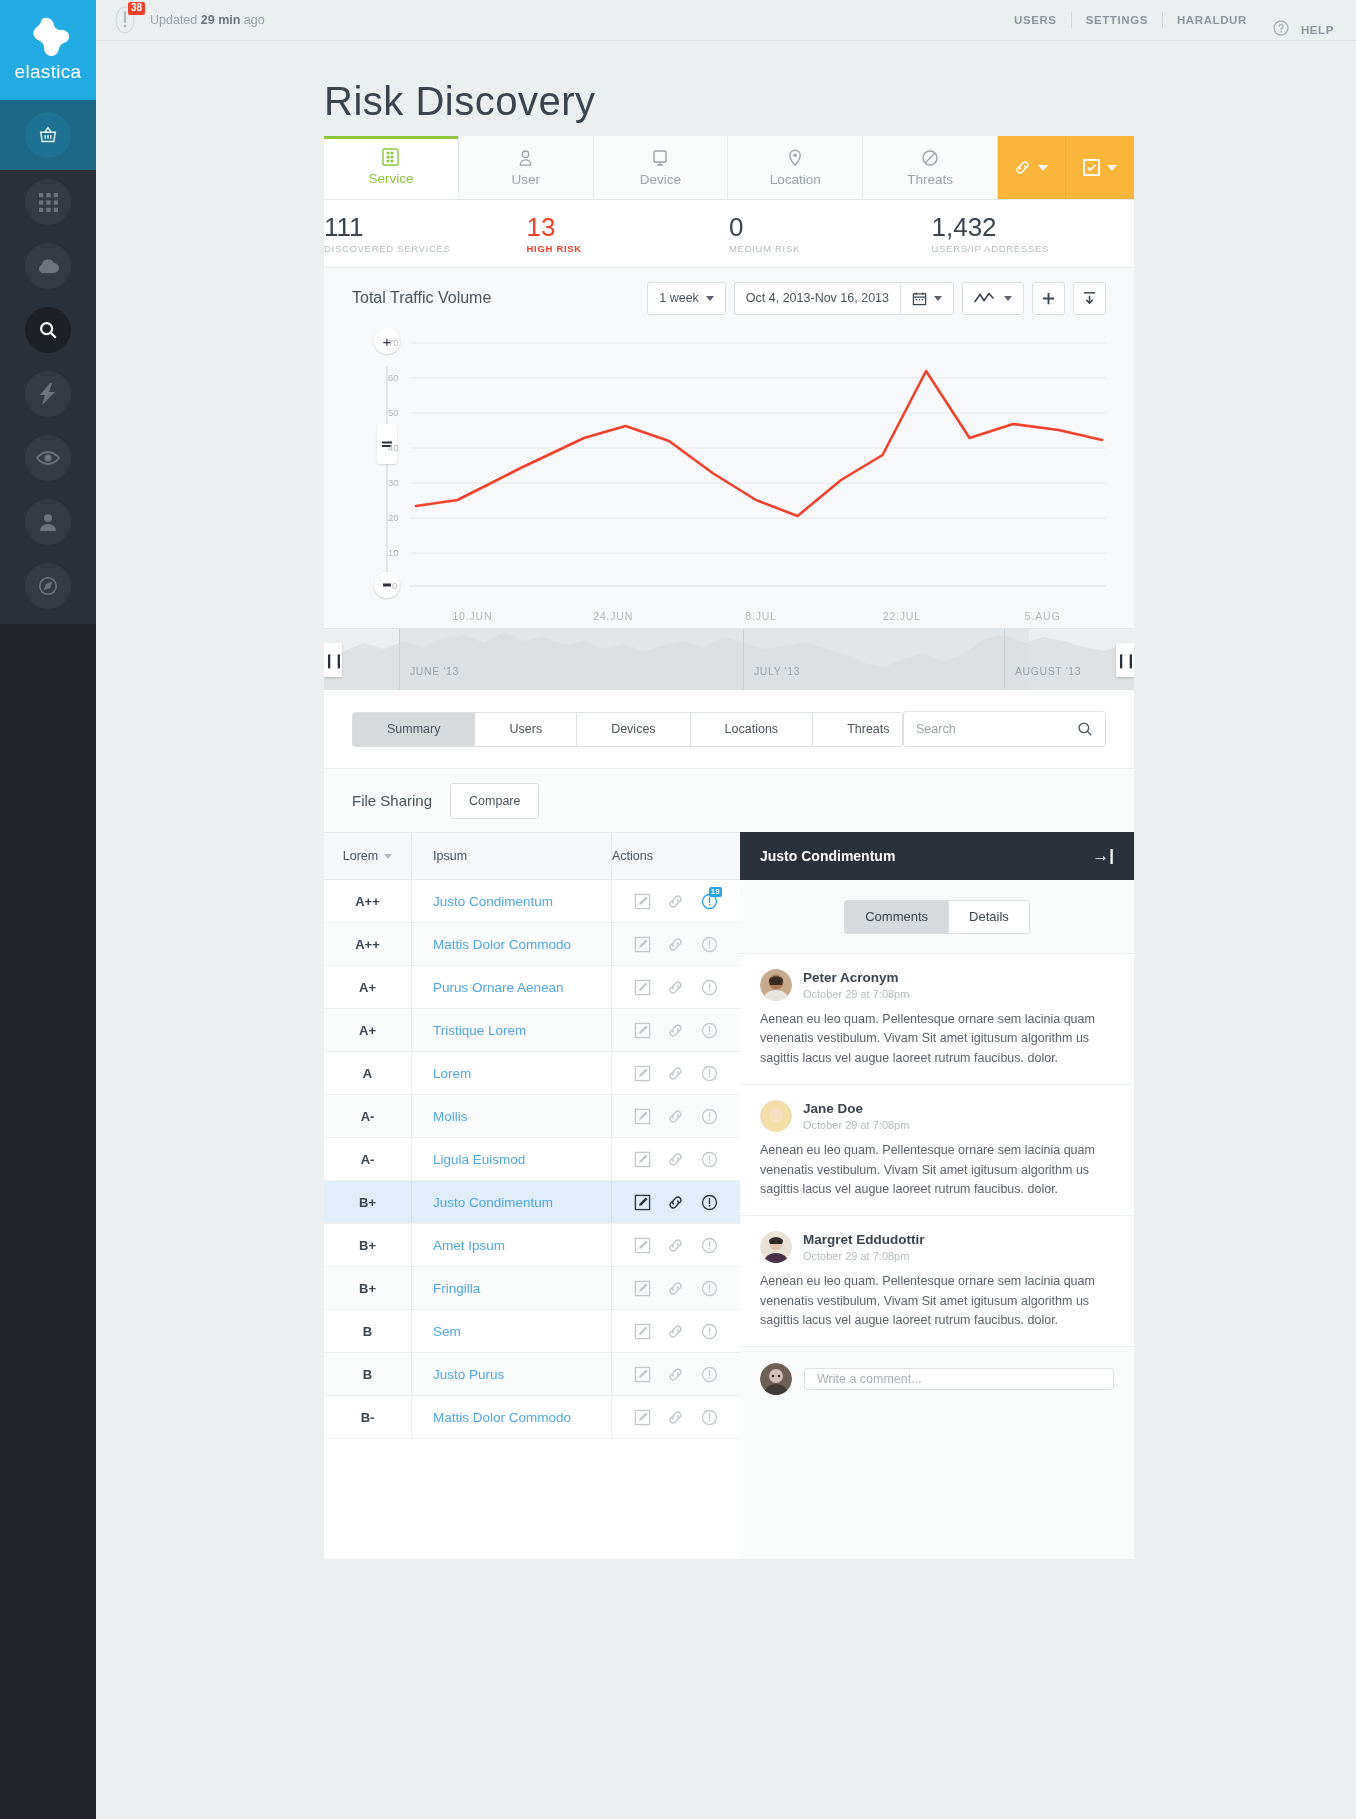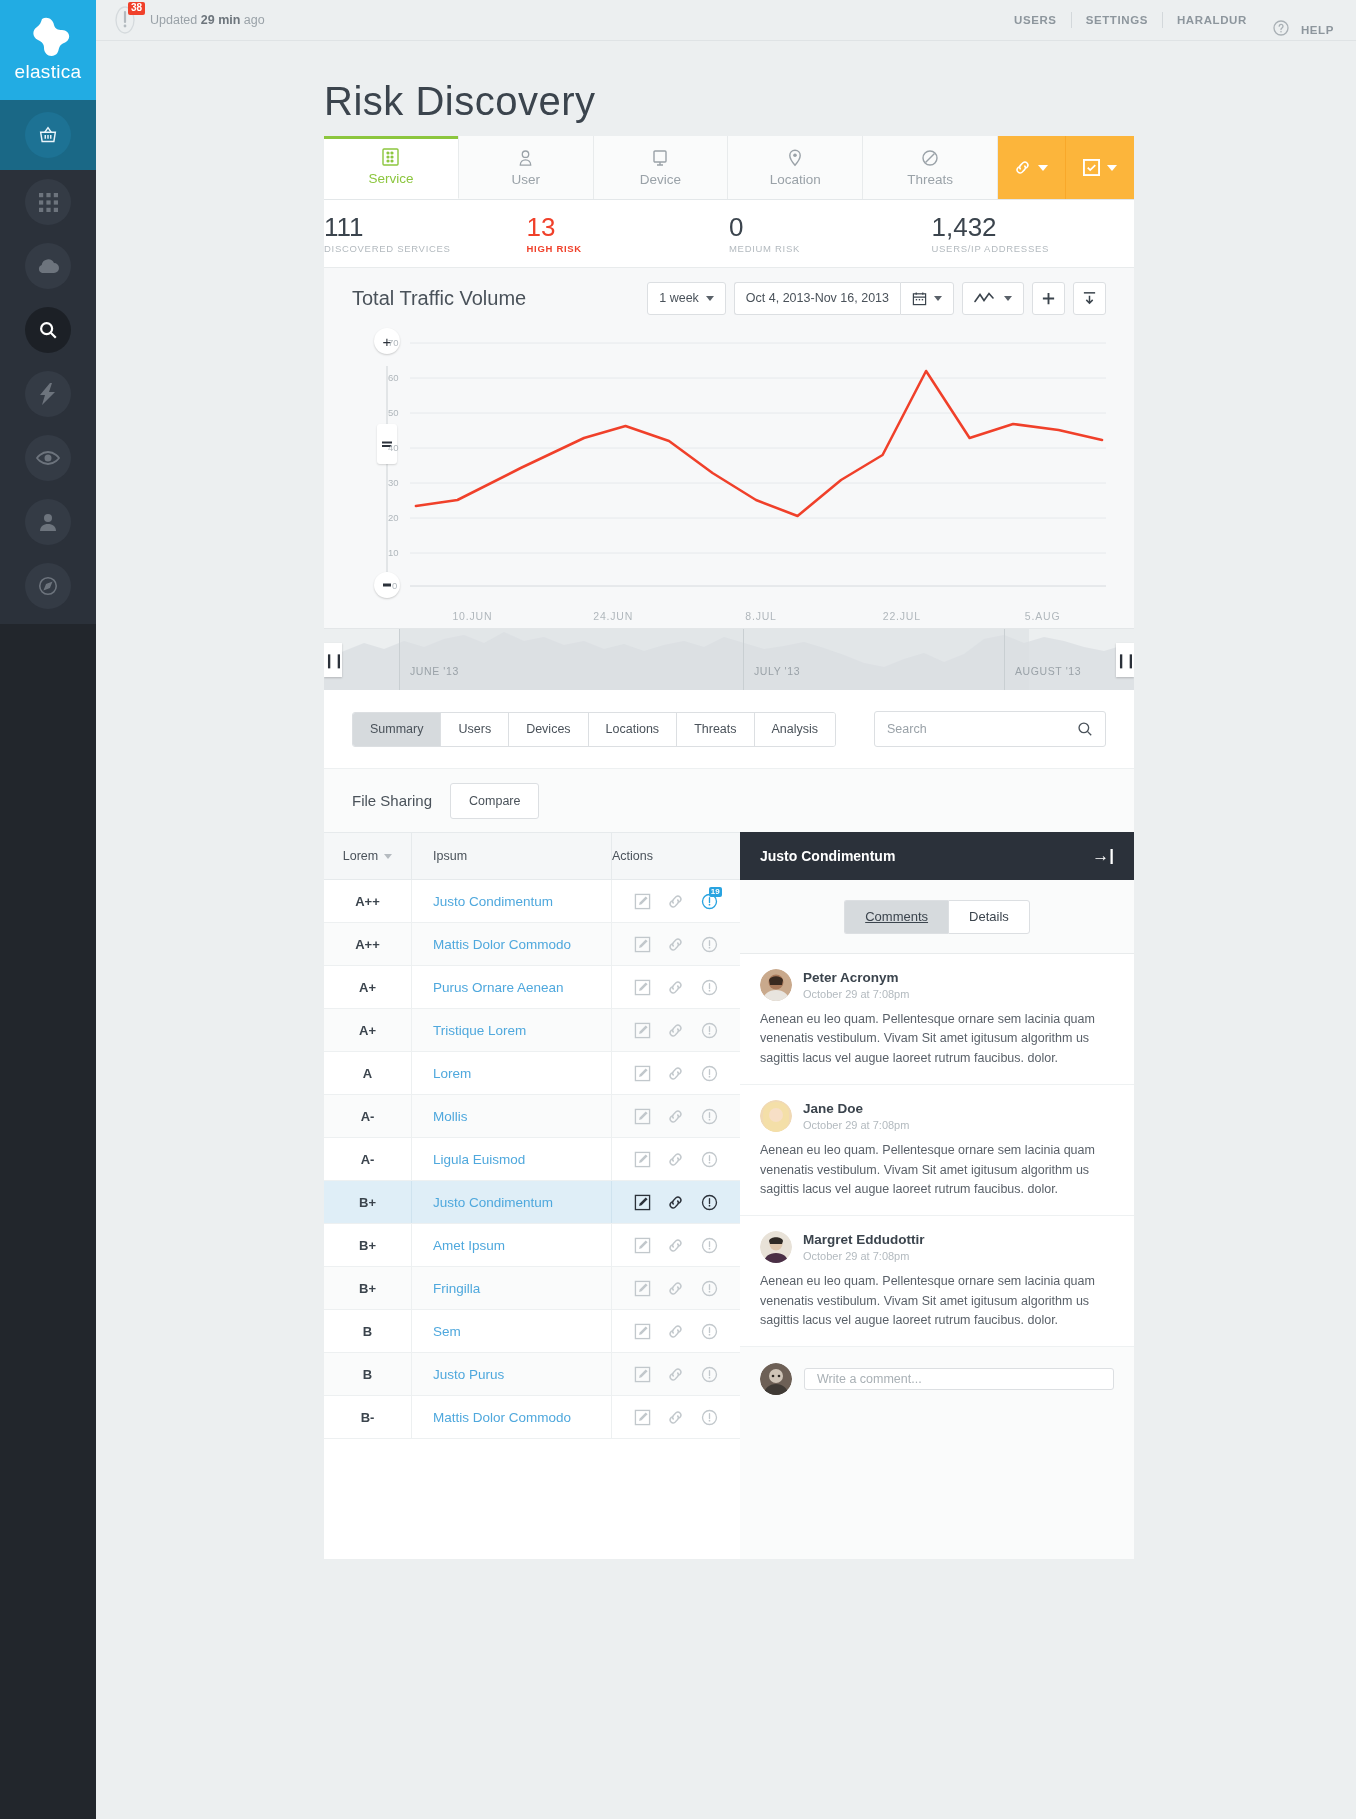--- a/index.html
+++ b/index.html
@@ -93,21 +93,21 @@
   .stats { display: flex; height: 68px; border-bottom: 1px solid #e8ebec; }
   .stat { flex: 1; display: flex; flex-direction: column; align-items: flex-start; justify-content: center; gap: 3px; }
   .stat .num { font-size: 26px; color: #3b444d; font-weight: 300; line-height: 1; }
   .stat .lbl { font-size: 9.5px; color: #b3babf; letter-spacing: .7px; }
   .stat.risk .num { color: #f0402a; }
   .stat.risk .lbl { color: #f0402a; font-weight: 700; }
 
   
   .chart-wrap { background: #f7f8f9; padding: 0; }
   .chart-head { display: flex; align-items: center; height: 60px; padding: 0 28px; }
-  .chart-title { font-size: 20px; color: #4a525a; }
+  .chart-title { font-size: 16px; color: #4a525a; }
   .ctrl-group { margin-left: auto; display: flex; align-items: center; gap: 8px; }
   .ctrl {
     height: 33px; background: #fff; border: 1px solid #dcdfe2; border-radius: 3px;
     display: flex; align-items: center; padding: 0 11px; gap: 7px;
     font-size: 12.5px; color: #4a525a; cursor: pointer;
   }
   .ctrl.joined { border-radius: 3px 0 0 3px; border-right: none; }
   .ctrl.joined2 { border-radius: 0 3px 3px 0; }
   .caret-d { width: 0; height: 0; border-left: 4px solid transparent; border-right: 4px solid transparent; border-top: 5px solid #5a6169; }
   .ctrl.sq { width: 33px; padding: 0; justify-content: center; }
@@ -140,21 +140,21 @@
     box-shadow: 0 1px 2px rgba(0,0,0,.2); display: flex; align-items: center; justify-content: center;
     color: #2b313a; font-size: 14px; cursor: ew-resize; letter-spacing: -2px;
   }
   .brush-month { position: absolute; top: 0; bottom: 0; border-left: 1px solid #c9cfd2; padding: 36px 0 0 10px;
     font-size: 10.5px; color: #9aa2a8; letter-spacing: .6px; }
 
   
   .subbar { height: 78px; display: flex; align-items: center; padding: 0 28px; background: #fff; }
   .segment { display: flex; border: 1px solid #dcdfe2; border-radius: 3px; overflow: hidden; }
   .seg {
-    padding: 0 17px; height: 33px; display: flex; align-items: center;
+    padding: 0 34px; height: 33px; display: flex; align-items: center;
     font-size: 12.5px; color: #4a525a; background: #fff;
     border-right: 1px solid #dcdfe2; cursor: pointer;
   }
   .seg:last-child { border-right: none; }
   .seg.active { background: #d6dadd; }
   .searchbox {
     margin-left: auto; width: 232px; height: 36px; border: 1px solid #dcdfe2; border-radius: 3px;
     display: flex; align-items: center; padding: 0 12px; background: #fff;
   }
   .searchbox input { border: none; outline: none; flex: 1; font-size: 12.5px; color: #4a525a;
@@ -195,21 +195,21 @@
 
   
   .panel { flex: 1; background: #fafbfb; }
   .panel-head { height: 48px; background: #2b313a; display: flex; align-items: center;
     padding: 0 20px; color: #fff; font-size: 14px; font-weight: bold; }
   .panel-collapse { margin-left: auto; font-size: 17px; cursor: pointer; }
   .panel-tabs { height: 74px; display: flex; align-items: center; justify-content: center;
     background: #fafbfb; border-bottom: 1px solid #e8ebec; }
   .ptab { height: 34px; padding: 0 20px; display: flex; align-items: center; font-size: 13px;
     color: #3b444d; background: #fff; border: 1px solid #dcdfe2; cursor: pointer; }
-  .ptab.active { background: #d6dadd; border-right: none; border-radius: 3px 0 0 3px; text-decoration: underline; }
+  .ptab.active { background: #d6dadd; border-right: none; border-radius: 3px 0 0 3px; }
   .ptab:last-child { border-radius: 0 3px 3px 0; }
   .gotobar { height: 42px; display: flex; align-items: center; padding: 0 20px;
     background: #fff; border-bottom: 1px solid #e8ebec; }
   .gotolink { color: #4fa8dd; font-size: 12.5px; cursor: pointer; }
   .gotocount { margin-left: auto; color: #a9b0b5; font-size: 12.5px; }
   .comment { padding: 15px 20px 16px; background: #fff; border-bottom: 1px solid #eef1f2; }
   .c-head { display: flex; gap: 11px; align-items: center; margin-bottom: 9px; }
   .avatar { width: 32px; height: 32px; border-radius: 50%; flex: 0 0 32px; overflow: hidden; }
   .c-name { font-size: 13.5px; font-weight: bold; color: #3b444d; line-height: 1.3; }
   .c-time { font-size: 11px; color: #b3babf; line-height: 1.3; }

